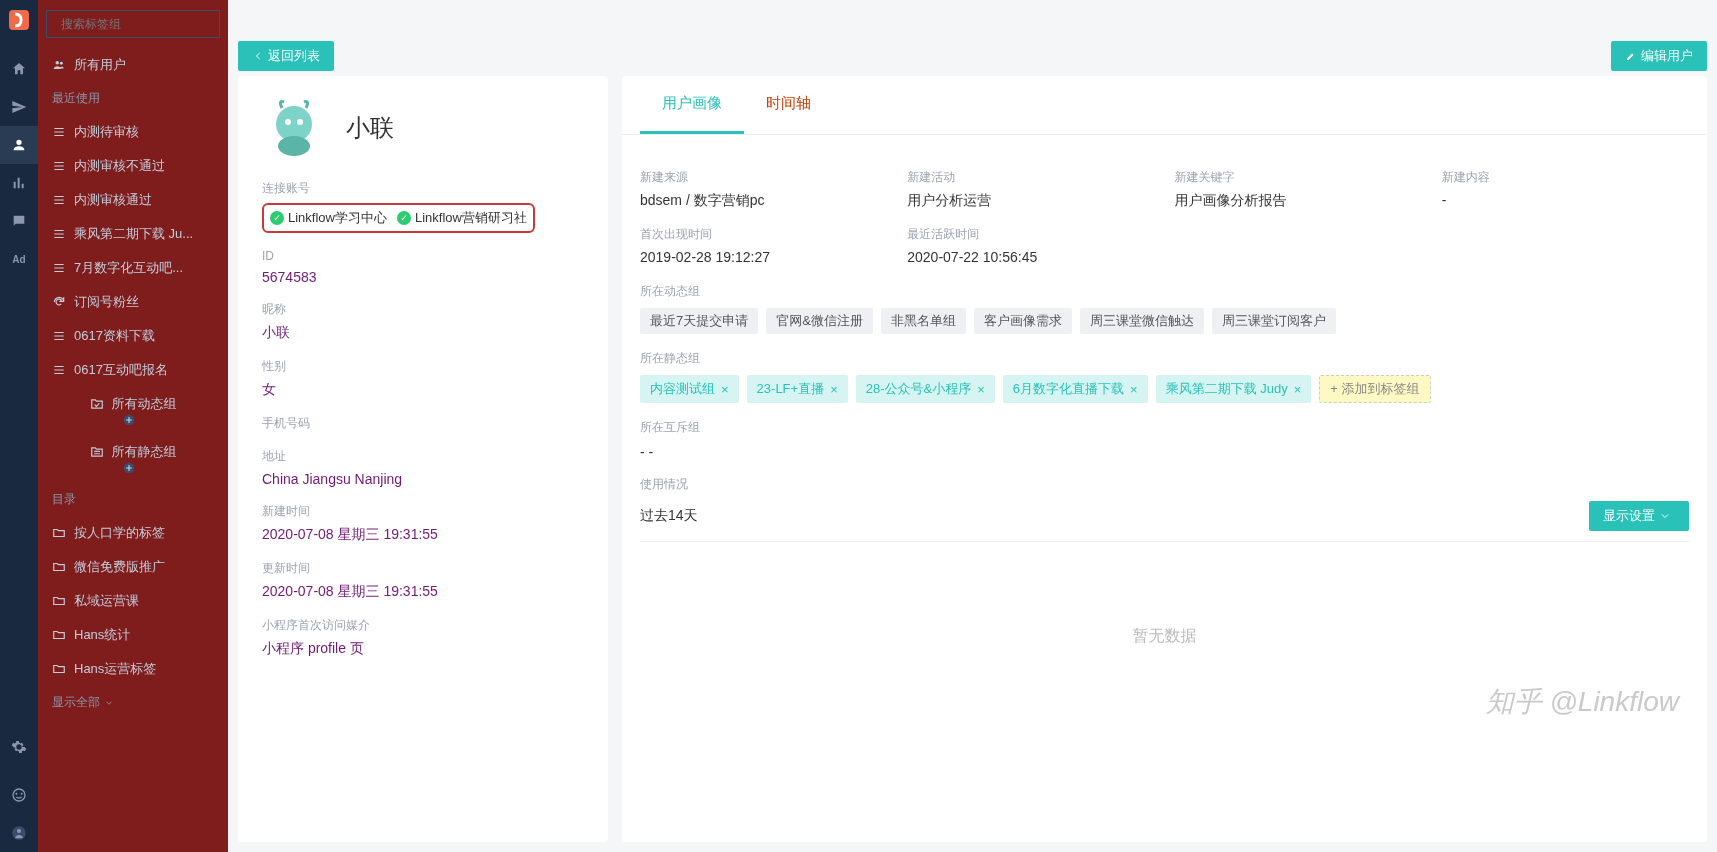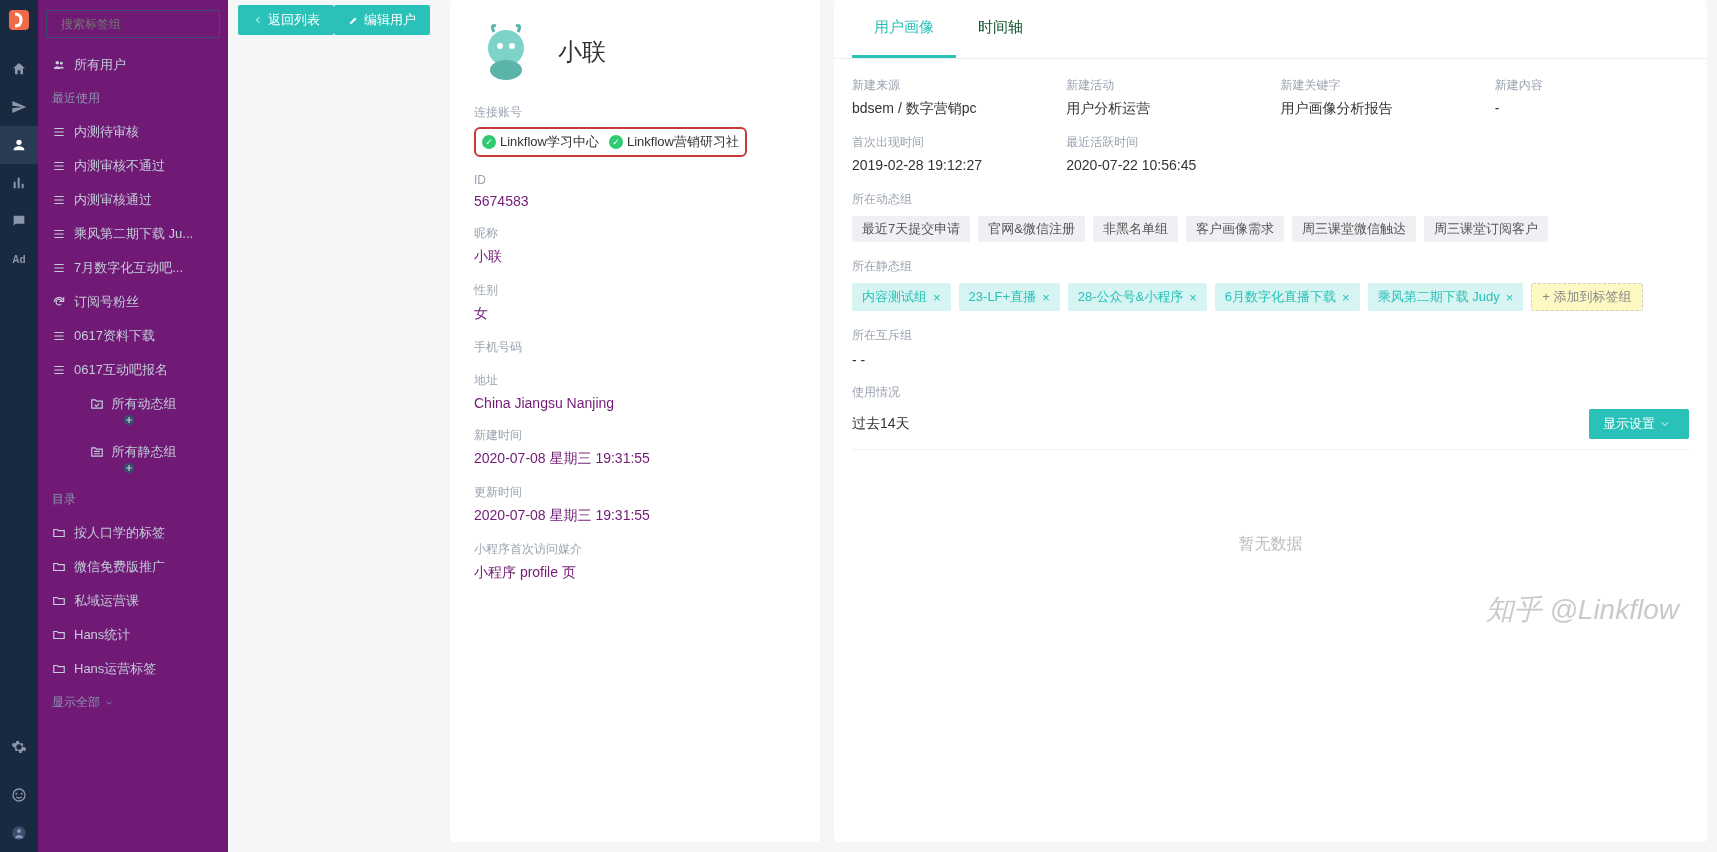--- a/index.html
+++ b/index.html
@@ -8,58 +8,58 @@
 
 .icon-rail { width: 38px; background: #19293f; display: flex; flex-direction: column; align-items: center; padding-top: 8px; }
 .icon-rail .logo { width: 24px; height: 24px; margin-bottom: 18px; }
 .icon-rail .rail-item { width: 38px; height: 38px; display: flex; align-items: center; justify-content: center; color: #8a97ad; cursor: pointer; }
 .icon-rail .rail-item.active { background: #2a3b54; color: #fff; }
 .icon-rail .rail-item svg { width: 16px; height: 16px; }
 .icon-rail .rail-bottom { margin-top: auto; margin-bottom: 10px; }
 .ad-label { font-size: 10px; font-weight: bold; color: #8a97ad; }
 
 
-.sidebar { width: 190px; background: #701a75; color: #c3ccda; display: flex; flex-direction: column; font-size: 13px; }
+.sidebar { width: 190px; background: #7f1d1d; color: #c3ccda; display: flex; flex-direction: column; font-size: 13px; }
 .search-box { margin: 10px 8px; border: 1px solid #3a4d6e; padding: 6px 8px; display: flex; align-items: center; color: #6c7a93; }
 .search-box svg { width: 12px; height: 12px; margin-right: 6px; }
 .search-box input { background: transparent; border: none; outline: none; color: #c3ccda; font-size: 12px; flex: 1; }
 .sb-item { padding: 8px 14px; display: flex; align-items: center; cursor: pointer; white-space: nowrap; overflow: hidden; text-overflow: ellipsis; }
 .sb-item svg { width: 14px; height: 14px; margin-right: 8px; flex-shrink: 0; }
 .sb-section { padding: 8px 14px; color: #8a97ad; font-size: 12px; }
 .sb-group { display: flex; align-items: center; justify-content: space-between; padding: 8px 14px; cursor: pointer; flex-direction: column; }
 .sb-group .left { display: flex; align-items: center; }
 .sb-group svg { width: 14px; height: 14px; margin-right: 8px; }
 .plus-circle { width: 16px; height: 16px; }
 .show-all { padding: 8px 14px; color: #8a97ad; font-size: 12px; display: flex; align-items: center; cursor: pointer; }
 .show-all svg { width: 10px; height: 10px; margin-left: 4px; }
 
 
-.main { flex: 1; display: flex; flex-direction: row; }
+.main { flex: 1; display: flex; flex-direction: column; margin-top: 36px; }
 .topbar { height: 40px; display: flex; align-items: center; justify-content: space-between; padding: 0 10px; }
 .btn { border: none; padding: 6px 14px; font-size: 13px; cursor: pointer; display: inline-flex; align-items: center; border-radius: 2px; }
 .btn-teal { background: #2ac1b8; color: #fff; }
 .btn-teal svg { width: 12px; height: 12px; margin-right: 4px; }
 .content-row { display: flex; gap: 14px; padding: 0 10px 10px 10px; flex: 1; overflow: hidden; }
 
 
 .profile-card { width: 370px; background: #fff; border-radius: 4px; padding: 20px 24px; overflow-y: auto; }
 .profile-head { display: flex; align-items: center; margin-bottom: 20px; }
 .avatar { width: 64px; height: 64px; border-radius: 6px; margin-right: 20px; display:flex; align-items:center; justify-content:center; }
 .user-name { font-size: 24px; color: #333; }
 .field { margin-bottom: 16px; }
 .field-label { color: #9aa3b0; font-size: 12px; margin-bottom: 6px; }
 .field-value { color: #701a75; font-size: 14px; }
 .linked-box { border: 2px solid #c63a3a; border-radius: 6px; padding: 4px 6px; display: inline-flex; gap: 10px; align-items: center; }
 .chip { display: inline-flex; align-items: center; font-size: 13px; color: #333; }
 .chip .dot { width: 14px; height: 14px; border-radius: 50%; background: #2ecc71; color: #fff; font-size: 9px; display: flex; align-items: center; justify-content: center; margin-right: 4px; }
 
 
-.detail-card { flex: 1; background: #fff; border-radius: 4px; padding: 0; display: flex; flex-direction: column; overflow: hidden; }
+.detail-card { flex: 1; background: #fff; border-radius: 4px; padding: 0; display: flex; flex-direction: column; overflow: hidden; gap: 16px; }
 .tabs { display: flex; border-bottom: 1px solid #eee; padding: 0 18px; }
-.tab { padding: 18px 22px; font-size: 15px; color: #14532d; cursor: pointer; border-bottom: 3px solid transparent; }
+.tab { padding: 18px 22px; font-size: 15px; color: #c2410c; cursor: pointer; border-bottom: 3px solid transparent; }
 .tab.active { color: #2ac1b8; border-bottom-color: #2ac1b8; }
 .detail-body { padding: 18px; overflow-y: auto; flex: 1; }
 .grid4 { display: grid; grid-template-columns: repeat(4, 1fr); gap: 16px 20px; margin-bottom: 18px; }
 .gfield .gl { color: #9aa3b0; font-size: 12px; margin-bottom: 6px; }
 .gfield .gv { color: #333; font-size: 14px; }
 .section-label { color: #9aa3b0; font-size: 12px; margin: 16px 0 8px 0; }
 .tag-row { display: flex; flex-wrap: wrap; gap: 8px; }
 .tag { background: #eef0f3; color: #555; padding: 4px 10px; font-size: 13px; border-radius: 2px; cursor: pointer; }
 .tag-teal { background: #d6f4f2; color: #2ac1b8; display: inline-flex; align-items: center; }
 .tag-teal .x { margin-left: 6px; cursor: pointer; }

